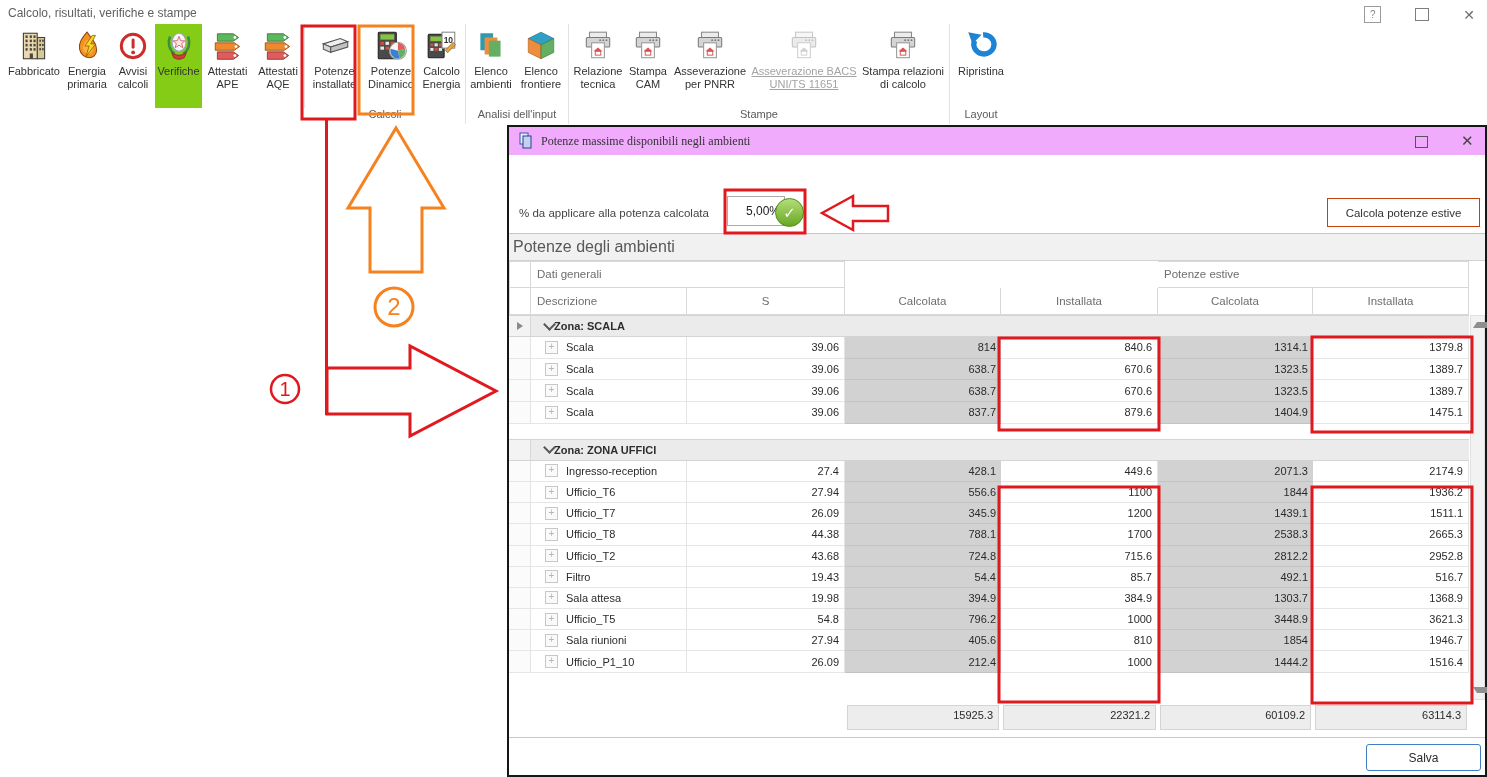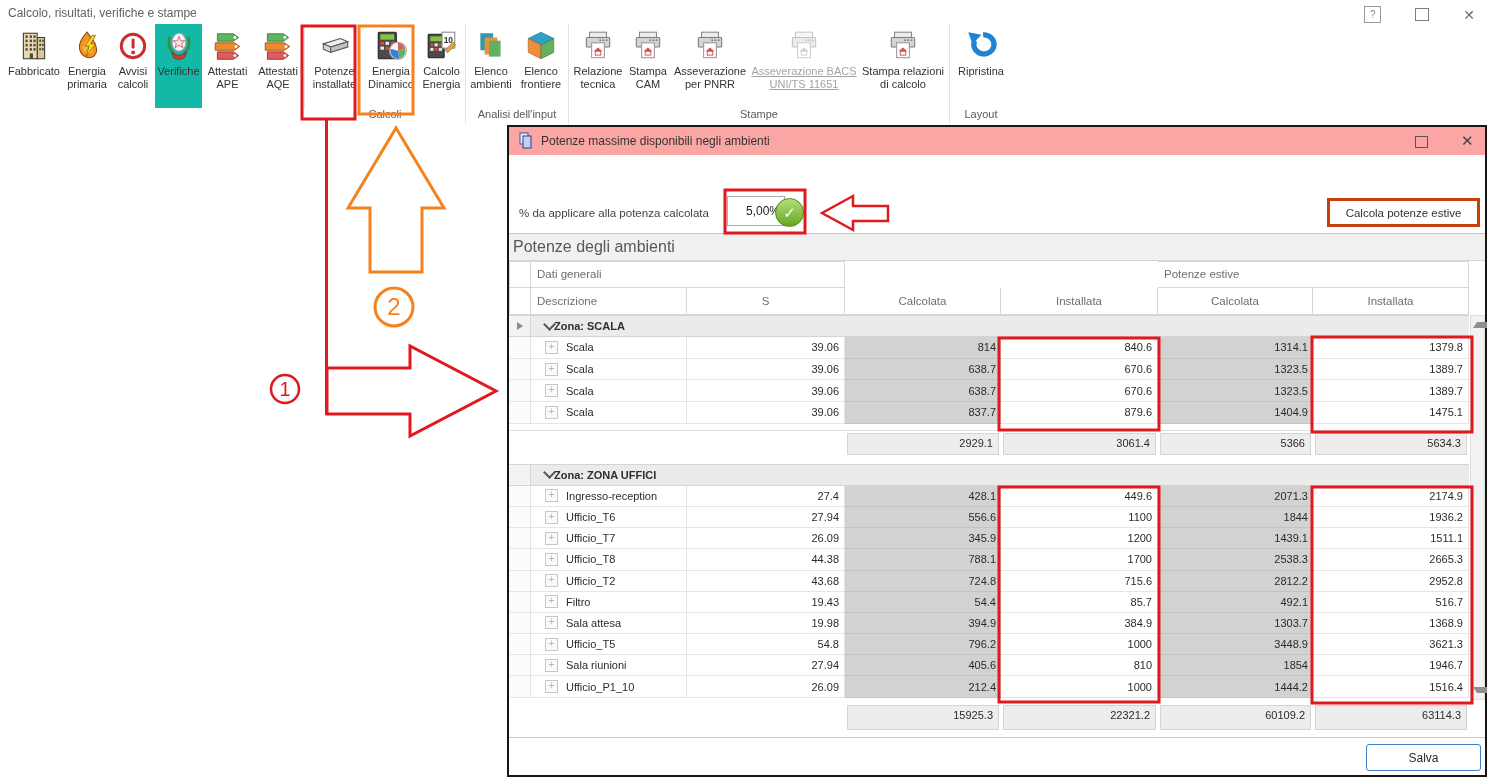--- a/index.html
+++ b/index.html
@@ -11,41 +11,41 @@
   .winctrl{position:absolute;top:6px;display:flex;align-items:center;gap:34px;right:12px;}
   .helpbtn{width:15px;height:15px;border:1px solid #9a9a9a;color:#8a8a8a;font-size:10px;
     display:flex;align-items:center;justify-content:center;}
   .maxbtn{width:12px;height:11px;border:1px solid #7d7d7d;}
   .closebtn{font-size:14px;color:#6e6e6e;line-height:14px;}
   .ribbon{position:absolute;left:4px;top:24px;display:flex;align-items:flex-start;}
   .rgroup{display:flex;flex-direction:column;border-right:1px solid #e2e2e2;padding:0 1px;}
   .ritems{display:flex;align-items:flex-start;height:84px;}
   .ritem{display:flex;flex-direction:column;align-items:center;padding-top:3px;height:81px;
     font-size:11px;color:#333;text-align:center;line-height:13px;}
-  .ritem.sel{background:#14b8a6;}
+  .ritem.sel{background:#84cc16;}
   .ritem.dis{color:#a3a3a3;text-decoration:underline;}
   .ritem.dis svg{opacity:.45;}
   .ricon{height:38px;display:flex;align-items:center;justify-content:center;}
   .rgrouplabel{height:16px;text-align:center;font-size:11px;color:#5a5a5a;}
   
   .dialog{position:absolute;left:507px;top:125px;width:980px;height:652px;background:#fff;
     border:2px solid #161616;box-sizing:border-box;z-index:5;}
-  .dtitlebar{position:absolute;left:0;top:0;right:0;height:28px;background:#fca5a5;}
+  .dtitlebar{position:absolute;left:0;top:0;right:0;height:28px;background:#f0abfc;font-family:Liberation Serif, serif;}
   .dticon{position:absolute;left:9px;top:5px;}
   .dtitle{position:absolute;left:32px;top:7px;font-size:12px;color:#333;}
   .dmax{position:absolute;left:906px;top:9px;width:11px;height:10px;border:1px solid #555;}
   .dclose{position:absolute;left:952px;top:5px;font-size:15px;color:#444;}
   .pctlabel{position:absolute;left:10px;top:80px;font-size:11.5px;color:#444;}
   .pctfield{position:absolute;left:218px;top:69px;width:58px;height:30px;border:1px solid #ababab;
     box-sizing:border-box;font-size:12px;color:#222;display:flex;align-items:center;padding-left:18px;background:#fff;}
   .checkbtn{position:absolute;left:266px;top:71px;width:27px;height:27px;border-radius:50%;
     background:linear-gradient(#b5dd7a,#66a822);border:1px solid #4e8c1a;color:#fff;
     font-size:15px;font-weight:bold;display:flex;align-items:center;justify-content:center;}
   .checkbtn::before{content:"✓";}
-  .estivebtn{position:absolute;left:818px;top:71px;width:153px;height:29px;border:3px solid #c2410c;
+  .estivebtn{position:absolute;left:818px;top:71px;width:153px;height:29px;border:1px solid #c2410c;
     background:#fff;font-size:11.5px;color:#333;display:flex;align-items:center;justify-content:center;box-sizing:border-box;}
   .sep1{position:absolute;left:0;right:0;top:106px;height:1px;background:#c6c6c6;}
   .secbar{position:absolute;left:0;right:0;top:107px;height:27px;background:#f1f1f1;
     border-bottom:1px solid #d2d2d2;font-size:16px;color:#585858;padding-left:4px;line-height:26px;box-sizing:border-box;}
   .grid{display:grid;grid-template-columns:22px 156px 158px 156px 157px 155px 156px;}
   .bandrow{position:absolute;left:0;top:134px;height:27px;width:960px;}
   .bandrow .bc{border:1px solid #d8d8d8;border-left:none;font-size:11.5px;color:#6e6e6e;
     line-height:25px;padding-left:6px;background:#fff;}
   .bandrow .b0{grid-column:1;border-left:1px solid #d8d8d8;}
   .bandrow .b1{grid-column:2 / span 2;}
@@ -222,21 +222,21 @@
                   <rect x="6" y="16.5" width="3.4" height="3" fill="#e8e8e8"></rect>
                   <rect x="10.8" y="16.5" width="3.4" height="3" fill="#cf4f3f"></rect>
                   <rect x="15.6" y="16.5" width="3.4" height="3" fill="#e8e8e8"></rect>
                 </g>
                 <circle cx="22.5" cy="20.5" r="8" fill="#f8f8f0" stroke="#9a9a9a"></circle>
                 <path d="M22.5 20.5 L22.5 13 A7.5 7.5 0 0 1 29.3 18.5 z" fill="#e25d5d"></path>
                 <path d="M22.5 20.5 L29.3 18.5 A7.5 7.5 0 0 1 24 27.8 z" fill="#63b063"></path>
                 <path d="M22.5 20.5 L24 27.8 A7.5 7.5 0 0 1 15.6 18.5 z" fill="#3a7fd4"></path>
               </svg>
           </span>
-          <span class="rlabel">Energia Dinamico</span>
+          <span class="rlabel">Potenze Dinamico</span>
         </div>
         <div class="ritem" style="width:45px">
           <span class="ricon">
             <svg width="34" height="34" viewBox="0 0 32 32">
                 <rect x="3" y="5" width="15" height="22" rx="1" fill="#4a4a4a" stroke="#222"></rect>
                 <rect x="5" y="7" width="11" height="4.5" fill="#86c440"></rect>
                 <g>
                   <rect x="5" y="13.5" width="3" height="2.8" fill="#cf4f3f"></rect>
                   <rect x="9" y="13.5" width="3" height="2.8" fill="#e8e8e8"></rect>
                   <rect x="13" y="13.5" width="3" height="2.8" fill="#cf4f3f"></rect>
@@ -472,26 +472,20 @@
             <span>Scala</span>
           </div>
         <div class="cn">39.06</div>
         <div class="cn gray">837.7</div>
         <div class="cn">879.6</div>
         <div class="cn gray">1404.9</div>
         <div class="cn">1475.1</div>
       </div>
     </div>
     <div class="spacer6"></div>
-    <div class="ztotals grid">
-      <div class="tcell tc4">2929.1</div>
-      <div class="tcell tc5">3061.4</div>
-      <div class="tcell tc6">5366</div>
-      <div class="tcell tc7">5634.3</div>
-    </div>
     <div class="spacer9"></div>
 
     <div class="zrow grid">
       <div class="zi"></div>
       <div class="zn">
           <span class="chev"></span>
           <span>Zona: ZONA UFFICI</span>
         </div>
     </div>
     <div class="z2">

